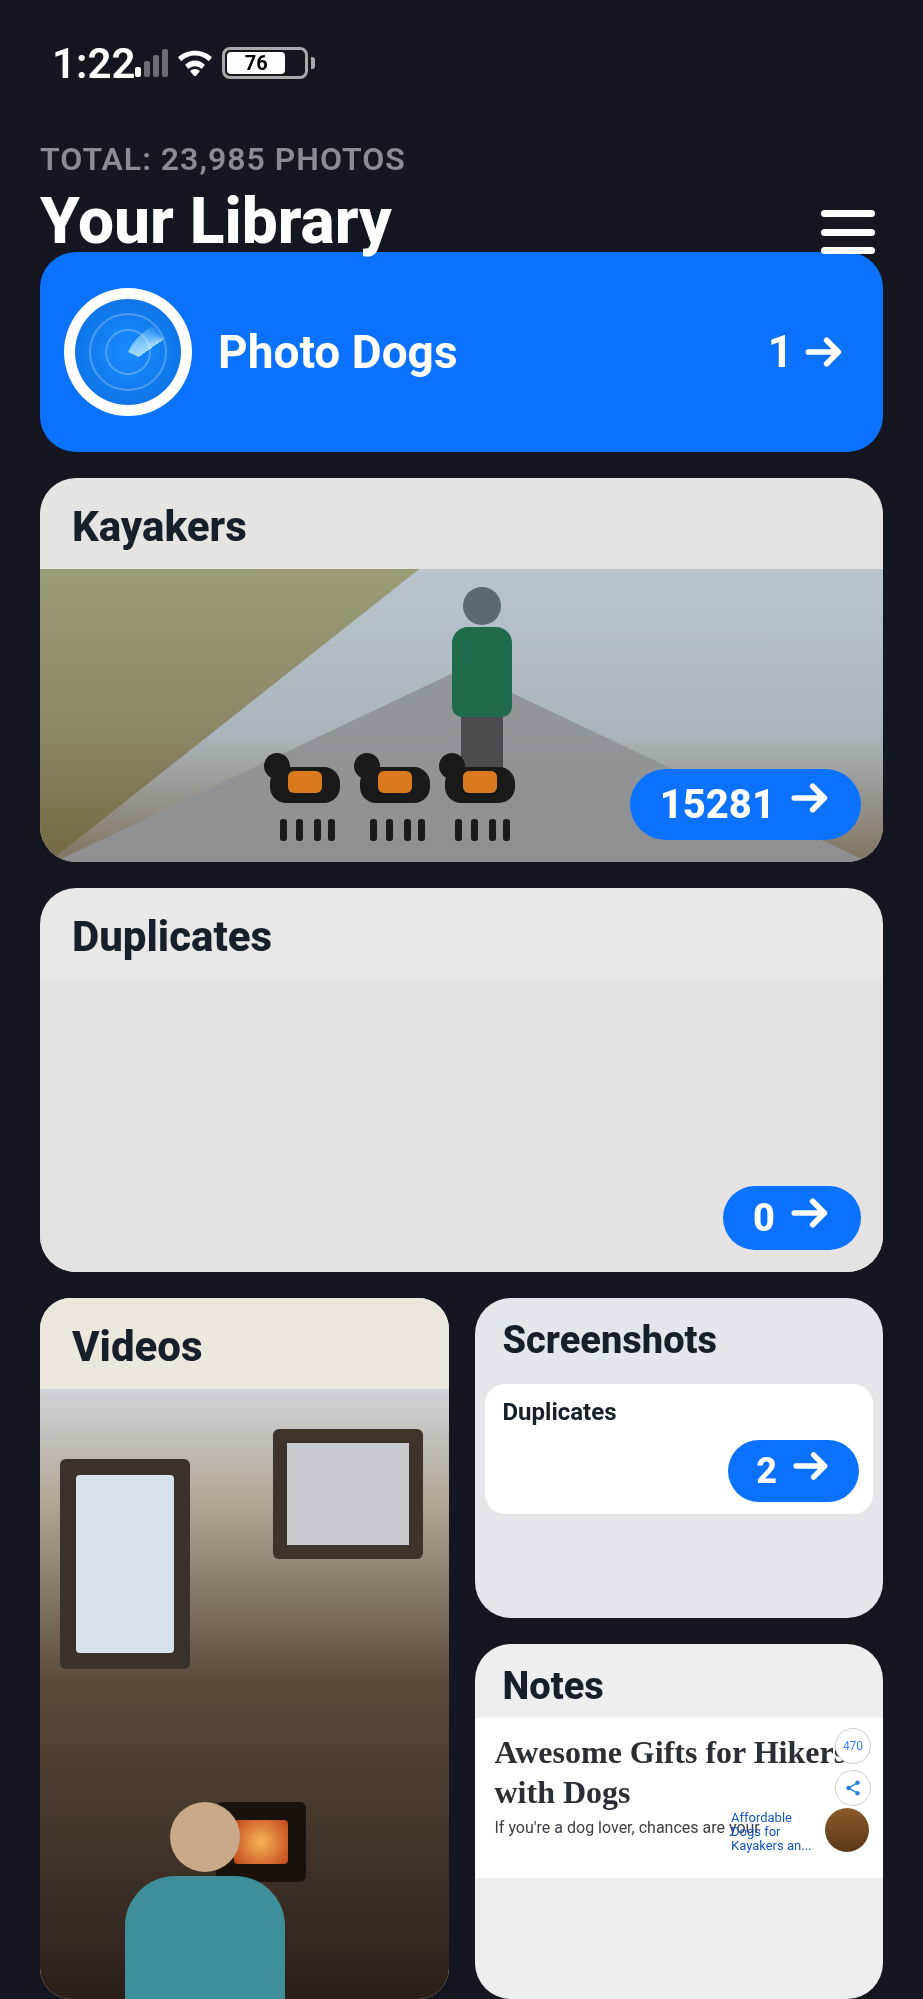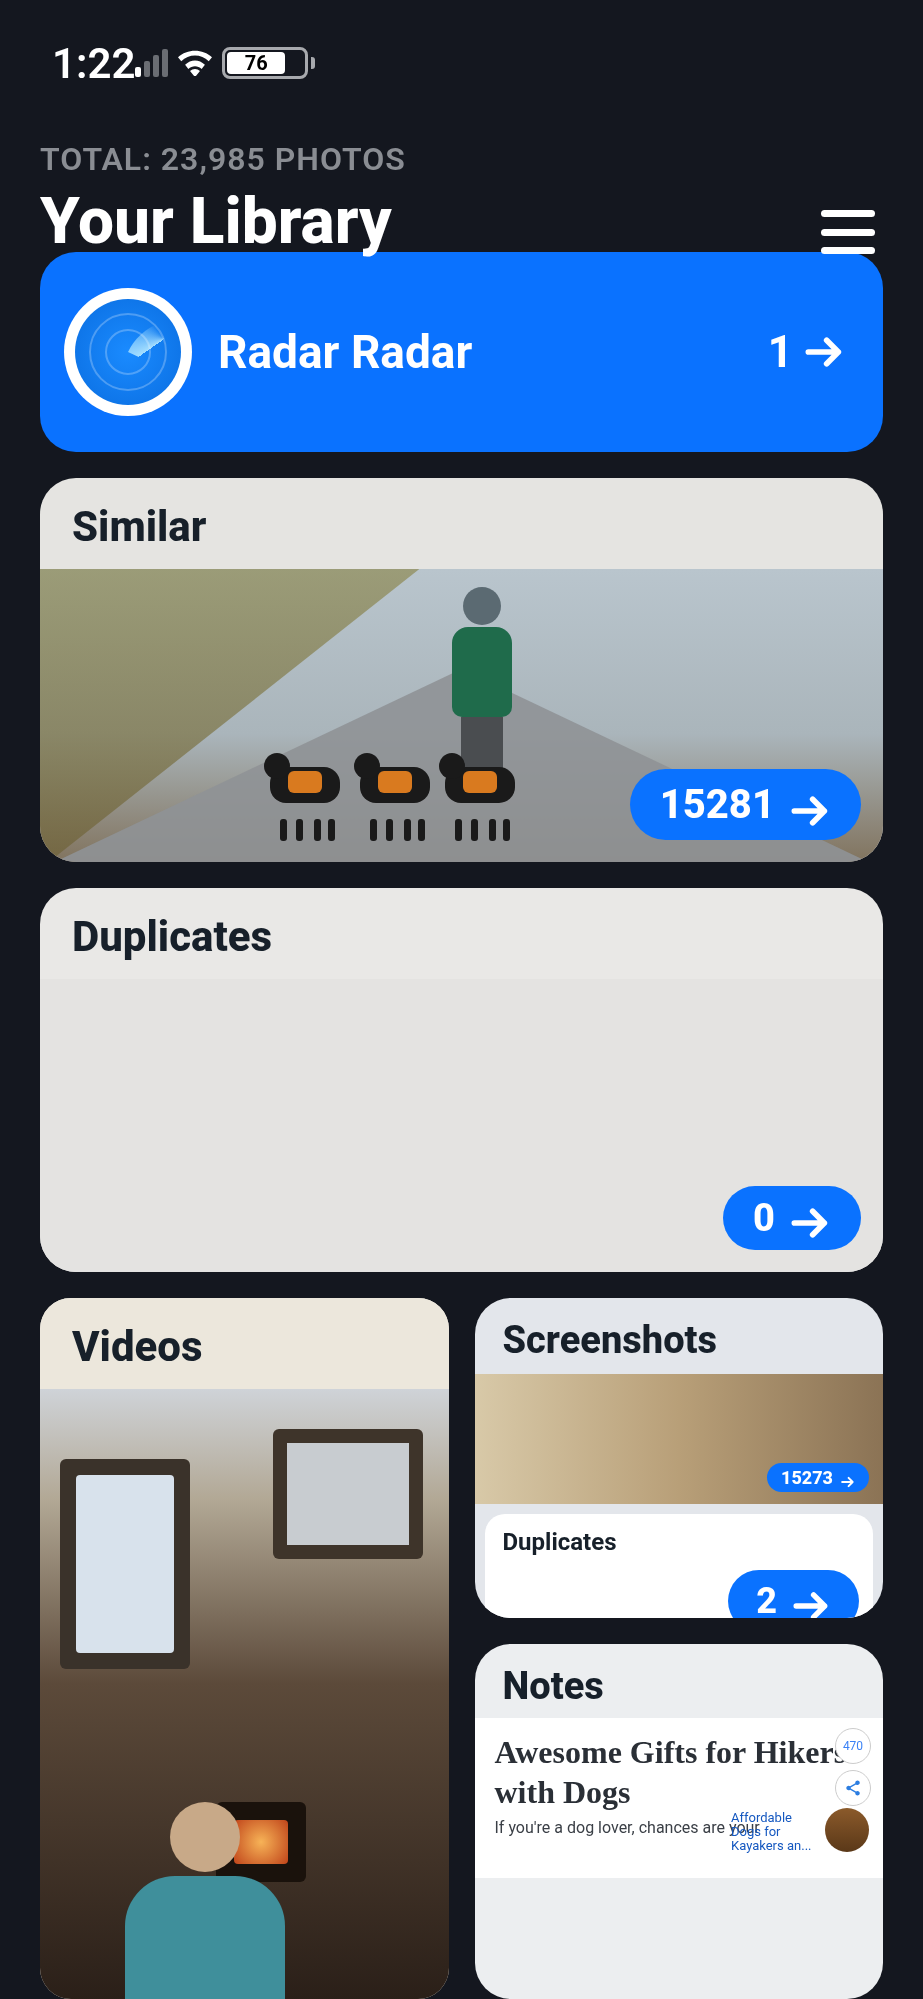--- a/index.html
+++ b/index.html
@@ -243,21 +243,21 @@
 
   .count-pill {
     position:absolute;
     right:22px;
     bottom:22px;
     background:#0a72ff;
     color:#fff;
     border-radius:60px;
     padding: 12px 30px;
     display:flex;
-    align-items:flex-end;
+    align-items:flex-start;
     gap:16px;
     font-size:40px;
     font-weight:800;
   }
   .count-pill.small {
     font-size:38px;
     padding:10px 30px;
   }
   .count-pill.tiny {
     font-size:18px;
@@ -424,34 +424,34 @@
   <div class="menu-btn">
     <span></span>
       <span></span>
       <span></span>
   </div>
   <div class="radar-circle">
     <div class="radar-inner">
         <div class="radar-sweep"></div>
       </div>
   </div>
-  <div class="radar-title">Radar Radar</div>
+  <div class="radar-title">Photo Dogs</div>
   <div class="radar-count-group">
     <span>1</span>
     <svg class="arrow-svg" width="40" height="34" viewBox="0 0 24 20">
         <path fill="none" stroke="#fff" stroke-width="3.4" stroke-linecap="round" stroke-linejoin="round" d="M2 10h18M13 3l7 7-7 7"></path>
       </svg>
   </div>
 </div>
 
 <div class="cards-area">
 
   <div class="card similar-card">
     <div class="card-header">
-      <div class="card-title">Similar</div>
+      <div class="card-title">Kayakers</div>
     </div>
     <div class="similar-img">
       <div class="grass-left"></div>
       <div class="road"></div>
       <div class="person">
           <div class="head"></div>
           <div class="body"></div>
           <div class="legs"></div>
         </div>
       <div class="dog dog1">
@@ -515,28 +515,20 @@
               <div class="b"></div>
             </div>
         </div>
       </div>
     </div>
 
     <div class="col">
       <div class="screens-card">
         <div class="card-header">
           <div class="card-title">Screenshots</div>
-        </div>
-        <div class="screens-img">
-          <div class="count-pill tiny">
-            <span>15273</span>
-            <svg class="arrow-svg" width="14" height="12" viewBox="0 0 24 20">
-                <path fill="none" stroke="#fff" stroke-width="3.4" stroke-linecap="round" stroke-linejoin="round" d="M2 10h18M13 3l7 7-7 7"></path>
-              </svg>
-          </div>
         </div>
         <div class="screens-duplicates">
           <div class="sub-title">Duplicates</div>
           <div class="count-pill small" style="bottom:12px;right:14px;font-size:36px;padding:10px 28px;">
             <span>2</span>
             <svg class="arrow-svg" width="38" height="32" viewBox="0 0 24 20">
                 <path fill="none" stroke="#fff" stroke-width="3.4" stroke-linecap="round" stroke-linejoin="round" d="M2 10h18M13 3l7 7-7 7"></path>
               </svg>
           </div>
         </div>

